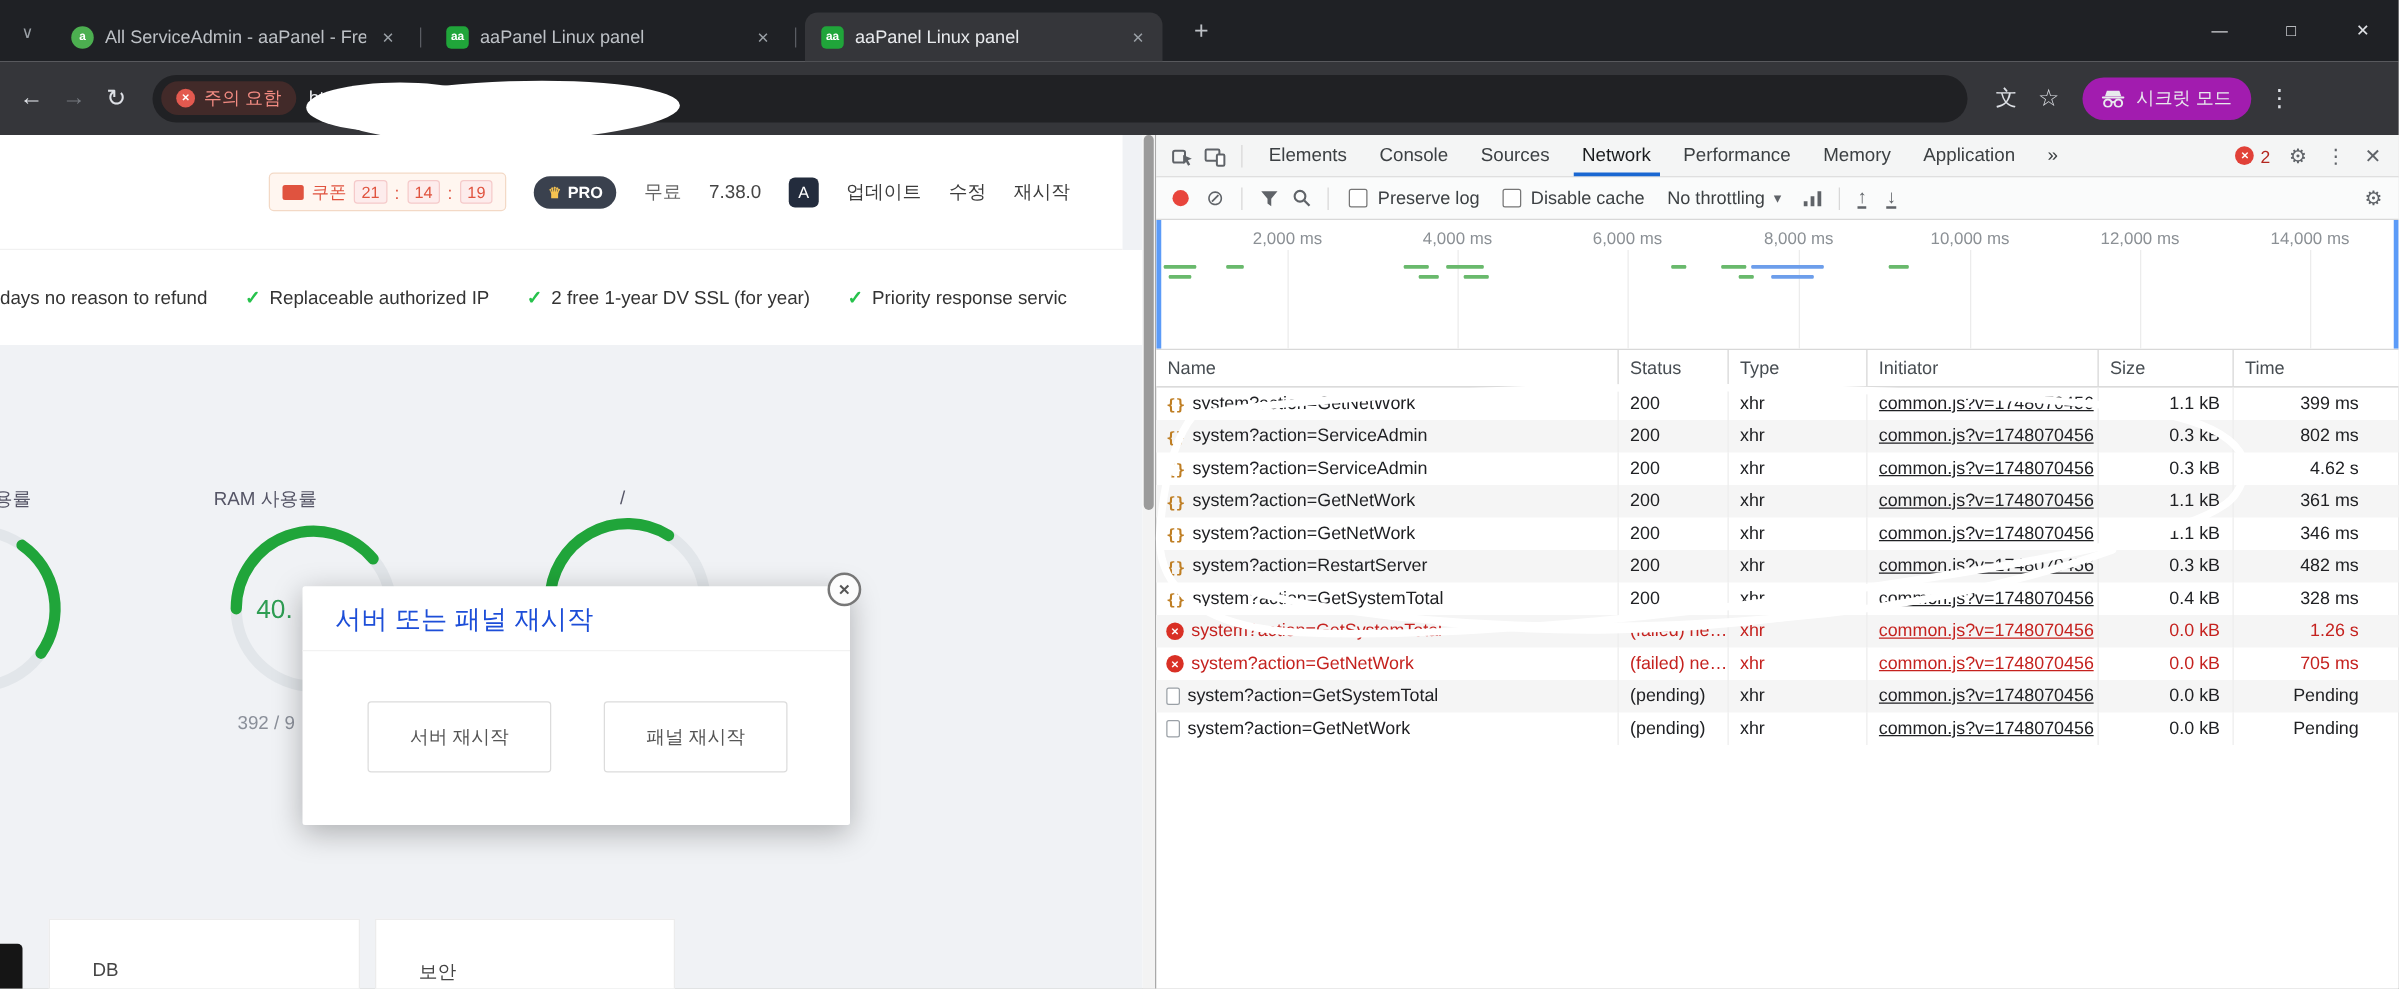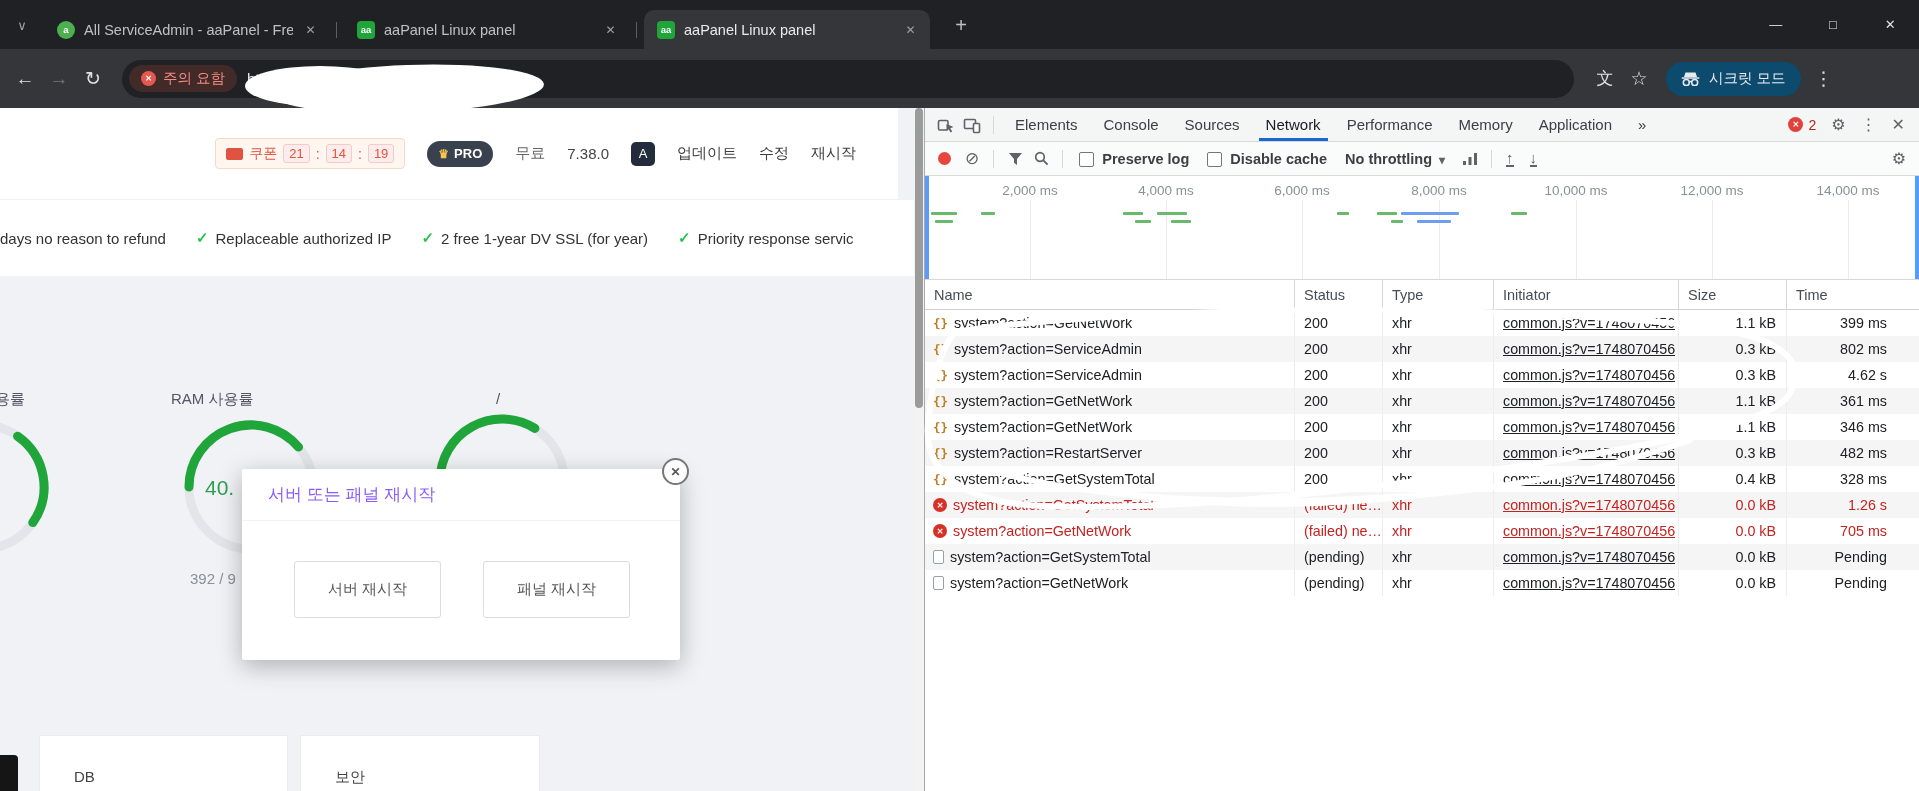--- a/index.html
+++ b/index.html
@@ -20,21 +20,21 @@
   .wincontrols { position:absolute; right:0; top:0; width:172px; height:49px; display:flex; }
   .winbtn { flex:1; display:flex; align-items:center; justify-content:center; color:#dfe1e5; font-size:13px; }
 
   .toolbar { position:absolute; top:49px; left:0; right:0; height:59px; background:#35363a; display:flex; align-items:center; }
   .navbtn { width:34px; height:34px; display:flex; align-items:center; justify-content:center; color:#dee1e6; font-size:19px; border-radius:50%; flex:none; }
   .navbtn.disabled { color:#74787e; }
   .omnibox { width:1452px; height:38px; margin-left:12px; background:#202124; border-radius:19px; display:flex; align-items:center; padding:0 6px 0 7px; flex:none; }
   .secchip { display:flex; align-items:center; gap:7px; height:27px; padding:0 12px; background:#422a29; border-radius:14px; color:#f28b82; font-size:14.5px; flex:none; }
   .chipdot { width:15px; height:15px; border-radius:50%; background:#e3594f; color:#fff; font-size:8px; font-weight:bold; display:flex; align-items:center; justify-content:center; }
   .urlfrag { margin-left:10px; color:#e8eaed; font-size:15px; }
-  .incog { display:flex; align-items:center; gap:9px; height:34px; padding:0 15px; margin-left:10px; background:#0c4a6e; border-radius:17px; color:#e8eaed; font-size:14.5px; flex:none; }
+  .incog { display:flex; align-items:center; gap:9px; height:34px; padding:0 15px; margin-left:10px; background:#a21caf; border-radius:17px; color:#e8eaed; font-size:14.5px; flex:none; }
 
   
   .page { position:absolute; top:108px; left:0; width:914px; height:683px; background:#f0f2f5; overflow:hidden; }
   .page-top { position:absolute; top:0; left:0; right:16px; height:92px; background:#fff; border-bottom:1px solid #f1f1f1; display:flex; align-items:center; justify-content:flex-end; gap:22px; padding-right:42px; }
   .coupon { display:flex; align-items:center; gap:6px; background:#fff6f0; border:1px solid #f3d9c6; border-radius:4px; padding:5px 10px; color:#e0533f; font-size:14px; }
   .tkt { width:17px; height:12px; background:#e0533f; border-radius:2px; position:relative; }
   .coupon .num { background:#fdecec; border:1px solid #f5caca; border-radius:3px; padding:1px 5px; font-size:13px; min-width:15px; text-align:center; }
   .probadge { display:flex; align-items:center; gap:5px; background:#3a414e; border-radius:13px; height:26px; padding:0 11px; color:#fff; font-size:13px; font-weight:bold; }
   .probadge .crown { color:#f6c350; font-size:12px; }
   .freetext { color:#666; font-size:15px; }
@@ -46,21 +46,21 @@
   .benefit .chk { color:#27c24c; font-weight:bold; }
   .dash { position:absolute; top:168px; left:0; right:0; bottom:0; }
   .glabel { position:absolute; font-size:15px; color:#556; }
   .gvalue { position:absolute; font-size:21px; color:#2f9e54; }
   .gdetail { position:absolute; font-size:15px; color:#8a8f99; }
   .card { position:absolute; background:#fff; border:1px solid #ececec; }
   .cardlabel { position:absolute; left:34px; top:32px; font-size:15px; color:#444; }
   .blackbox { position:absolute; left:0; top:479px; width:18px; height:40px; background:#151515; border-radius:0 4px 4px 0; }
 
   .modal { position:absolute; left:242px; top:361px; width:438px; height:191px; background:#fff; border-radius:2px; box-shadow:0 6px 24px rgba(0,0,0,0.28); }
-  .modal-h { height:52px; border-bottom:1px solid #f2f2f2; display:flex; align-items:center; padding-left:26px; font-size:17px; color:#8b5cf6; }
+  .modal-h { height:52px; border-bottom:1px solid #f2f2f2; display:flex; align-items:center; padding-left:26px; font-size:21px; color:#1d4ed8; }
   .modal-close { position:absolute; top:-11px; right:-9px; width:27px; height:27px; border-radius:50%; background:#fcfcfc; border:2px solid #777; color:#555; font-size:12px; font-weight:bold; display:flex; align-items:center; justify-content:center; }
   .mbtn { position:absolute; top:92px; width:147px; height:57px; background:#fff; border:1px solid #dcdcdc; border-radius:3px; color:#555; font-size:15px; display:flex; align-items:center; justify-content:center; }
 
   .pagescroll { position:absolute; top:108px; left:914px; width:10px; height:683px; background:#f3f3f3; }
   .pagescroll .thumb { position:absolute; top:0; left:1px; width:8px; height:300px; background:#9b9b9b; border-radius:4px; }
 
   
   .dt { position:absolute; top:108px; left:924px; width:995px; height:683px; background:#fff; border-left:1px solid #a9a9a9; color:#3c4043; }
   .dt-tabbar { height:34px; display:flex; align-items:center; background:#f4f5f5; border-bottom:1px solid #d8d8d8; }
   .dt-icobtn { width:26px; height:26px; display:flex; align-items:center; justify-content:center; flex:none; }
@@ -71,21 +71,21 @@
   .dt-right { margin-left:auto; display:flex; align-items:center; gap:15px; padding-right:14px; }
   .errbadge { display:flex; align-items:center; gap:5px; }
   .errdot { width:15px; height:15px; border-radius:50%; background:#e14138; color:#fff; font-size:8px; font-weight:bold; display:flex; align-items:center; justify-content:center; }
   .errnum { color:#b3261e; font-size:14px; }
   .gicon { color:#5f6368; font-size:16px; }
 
   .dt-nettoolbar { height:34px; display:flex; align-items:center; background:#fafbfb; border-bottom:1px solid #d8d8d8; font-size:14.5px; }
   .rec { width:13px; height:13px; border-radius:50%; background:#e8453c; margin-left:13px; flex:none; }
   .blockicon { color:#5f6368; font-size:17px; margin-left:14px; flex:none; }
   .cb { width:15px; height:15px; border:1.5px solid #767676; border-radius:2px; background:#fff; margin-right:8px; flex:none; }
-  .tgroup { display:flex; align-items:flex-end; margin-left:18px;font-weight:bold; }
+  .tgroup { display:flex; align-items:flex-start; margin-left:18px; }
   .caret { color:#5f6368; font-size:12px; margin-left:7px; }
   .harrow { color:#5f6368; font-size:15px; border-bottom:2px solid #5f6368; line-height:14px; margin-left:16px; flex:none; }
 
   .dt-timeline { position:relative; height:104px; background:#fff; border-bottom:1px solid #d8d8d8; overflow:hidden; }
   .tick { position:absolute; top:24px; bottom:0; width:1px; background:#ececec; }
   .ticklabel { position:absolute; top:7px; transform:translateX(-50%); font-size:13.5px; color:#8b9095; white-space:nowrap; }
   .seg { position:absolute; height:3px; border-radius:1px; }
   .seg.g { background:#69b96c; }
   .seg.b { background:#6d9eeb; }
   .handle { position:absolute; top:0; bottom:0; width:4px; background:#5b9bf8; }

